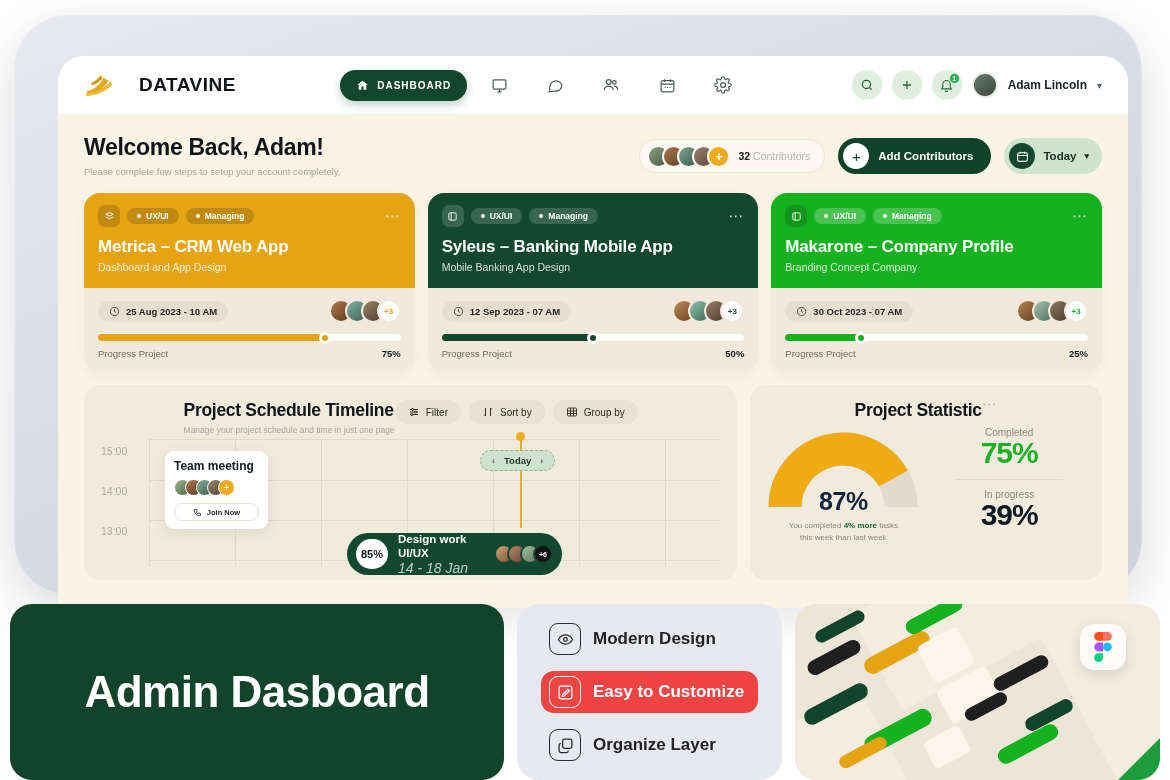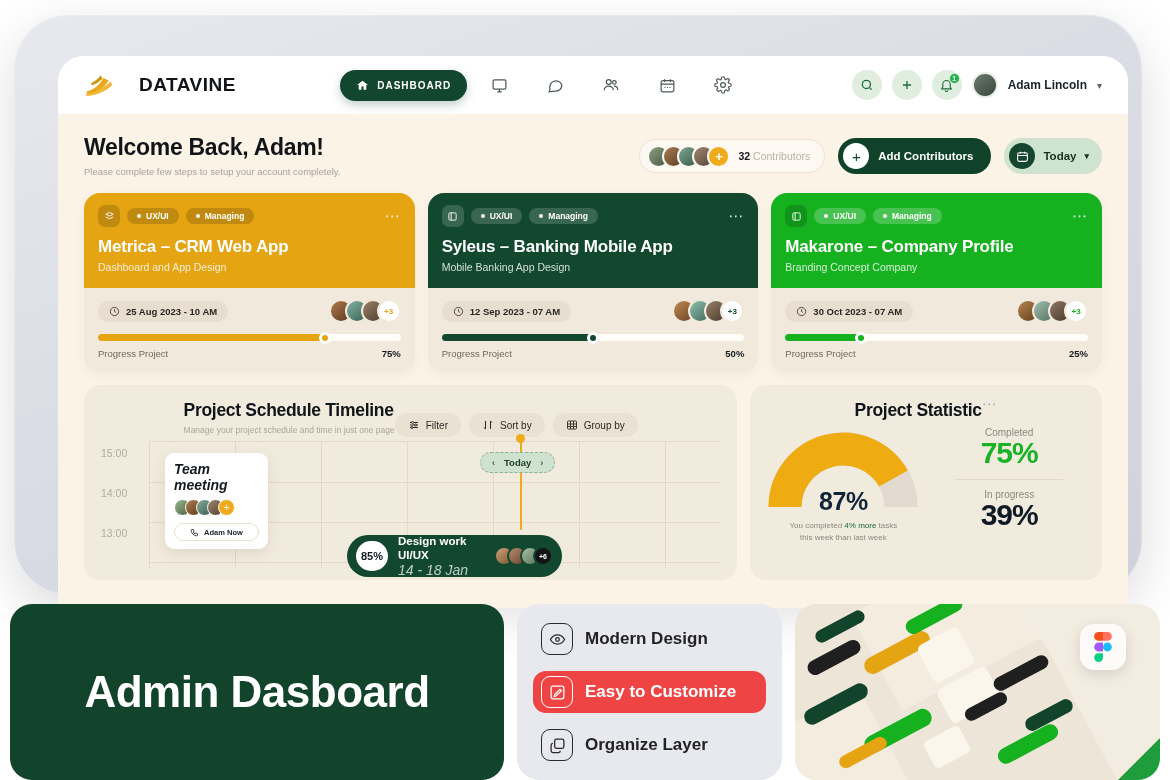--- a/index.html
+++ b/index.html
@@ -128,35 +128,35 @@
 
   
   .panels{ display:flex; gap:13px; margin-top:13px; }
   .panel{ background:#f1ebde; border-radius:16px; padding:15px 17px; }
   .timeline-panel{ flex:1.95; height:195px; overflow:hidden; position:relative; }
   .stat-panel{ flex:1; height:195px; position:relative; }
 
   .panel-head{ display:flex; align-items:flex-start; justify-content:center; }
   .panel-title{ font-size:17.5px;font-weight:800;color:#10151a;letter-spacing:-.3px; }
   .panel-sub{ font-size:8.5px;color:#a9a49c;margin-top:4px; }
-  .tl-tools{ display:flex;gap:8px;margin-top:13px; }
+  .tl-tools{ display:flex;gap:8px;margin-top:0; }
   .tool{ display:flex;align-items:center;gap:6px;background:#e9e1d2;border-radius:15px;
          padding:6px 13px;font-size:10px;color:#2c2a25;font-weight:500; }
 
   .grid-wrap{ position:relative; margin-top:10px; height:120px; }
   .hours{ position:absolute;left:0;top:0;width:42px; }
   .hour{ font-size:10.5px;color:#b0aaa1;height:40px; }
   .grid{ position:absolute;left:48px;right:0;top:-6px;height:128px;
          border-top:1px solid #e3d9c7; }
   .gcol{ position:absolute;top:0;bottom:0;width:1px;background:#e3d9c7; }
   .grow{ position:absolute;left:0;right:0;height:1px;background:#e3d9c7; }
 
   .meet-card{ position:absolute;left:64px;top:6px;width:103px;background:#fff;border-radius:9px;
               padding:8px 9px;box-shadow:0 4px 14px rgba(90,75,50,.12); }
-  .meet-title{ font-size:14px;font-weight:700;color:#151a1f;font-style:italic; }
+  .meet-title{ font-size:12px;font-weight:700;color:#151a1f; }
   .meet-stack{ display:flex;margin-top:6px; }
   .meet-stack .avatar{ width:17px;height:17px;border:1.5px solid #fff;margin-left:-6px; }
   .meet-stack .avatar:first-child{ margin-left:0; }
   .meet-stack .plus{ width:17px;height:17px;border-radius:50%;background:#eeab1b;color:#fff;
                      border:1.5px solid #fff;margin-left:-6px;display:flex;align-items:center;
                      justify-content:center;font-size:10px; }
   .join{ margin-top:7px;border:1px solid #e4ded3;border-radius:11px;height:18px;
          display:flex;align-items:center;justify-content:center;gap:5px;
          font-size:7.5px;font-weight:600;color:#20262b; }
 
@@ -182,35 +182,35 @@
                       justify-content:center;font-size:7px;font-weight:700; }
   .ghost-bar{ position:absolute;left:240px;top:91px;width:215px;height:46px;
               background:#e9e1d3;border-radius:23px;z-index:-1; }
 
   
   .stat-body{ display:flex; margin-top:6px; }
   .gauge-wrap{ width:152px; position:relative; }
   .gauge-pct{ position:absolute;left:0;right:0;top:60px;text-align:center;
               font-size:25px;font-weight:800;color:#10243a;letter-spacing:-.5px; }
   .gauge-note{ margin-top:4px;text-align:center;font-size:8px;color:#8d8880;line-height:1.5; }
-  .gauge-note b{ color:#126b31;font-weight:400; }
+  .gauge-note b{ color:#126b31;font-weight:700; }
   .stat-right{ flex:1;padding-left:14px;text-align:center; }
   .stat-label{ font-size:10px;color:#8d8880; }
   .stat-big-green{ font-size:30px;font-weight:800;color:#19b226;letter-spacing:-1px;margin-top:-2px; }
   .stat-div{ height:1px;background:#e0d8c9;margin:9px 22px; }
   .stat-big-dark{ font-size:30px;font-weight:800;color:#101a24;letter-spacing:-1px;margin-top:-2px; }
   .panel-dots{ color:#b3aca2;font-size:15px;letter-spacing:1px;line-height:8px; }
 
   
   .bottom{ position:absolute; left:0; top:604px; width:1170px; height:176px;
            display:flex; gap:13px; padding:0 10px; }
   .promo{ width:494px; background:#12442c; border-radius:22px;
           display:flex;align-items:center;justify-content:center; }
   .promo-text{ color:#fff;font-size:44px;font-weight:800;letter-spacing:-.5px; }
-  .features{ width:265px; background:#e7e9ef; border-radius:22px; padding:14px 16px;
+  .features{ width:265px; background:#e7e9ef; border-radius:22px; padding:14px 24px;
              display:flex;flex-direction:column;justify-content:space-between; }
   .feat{ display:flex;align-items:center;gap:12px;border-radius:13px;padding:5px 8px; }
   .feat.active{ background:#ef4444; }
   .feat .fico{ width:32px;height:32px;border-radius:9px;border:1.6px solid #2b2b2b;
                display:flex;align-items:center;justify-content:center;color:#2b2b2b; }
   .feat.active .fico{ border-color:#fff;color:#fff; }
   .feat .ftxt{ font-size:17px;font-weight:700;color:#232323; }
   .feat.active .ftxt{ color:#fff; }
   .collage{ flex:1; border-radius:22px; overflow:hidden; position:relative;
             background:#f2ece1; }
@@ -583,21 +583,21 @@
                   <div class="avatar" style="background:linear-gradient(140deg,#9db58f,#4e6445)"></div>
                   <div class="avatar" style="background:linear-gradient(140deg,#b07c4e,#5c3a20)"></div>
                   <div class="avatar" style="background:linear-gradient(140deg,#86aa99,#3e5f50)"></div>
                   <div class="avatar" style="background:linear-gradient(140deg,#9c8670,#55412f)"></div>
                   <div class="plus">+</div>
                 </div>
                 <div class="join">
                   <svg width="9" height="9" viewBox="0 0 24 24" fill="none" stroke="#20262b" stroke-width="2.2">
                     <path d="M5 4h4l2 5-2.5 1.5a12 12 0 0 0 5 5L15 13l5 2v4a2 2 0 0 1-2 2A16 16 0 0 1 3 6a2 2 0 0 1 2-2z"></path>
                   </svg>
-                  <span>Adam Now</span>
+                  <span>Join Now</span>
                 </div>
               </div>
             </div>
           </div>
 
           <div class="panel stat-panel">
             <div class="panel-head">
               <div class="panel-title">Project Statistic</div>
               <div class="panel-dots">⋯</div>
             </div>

